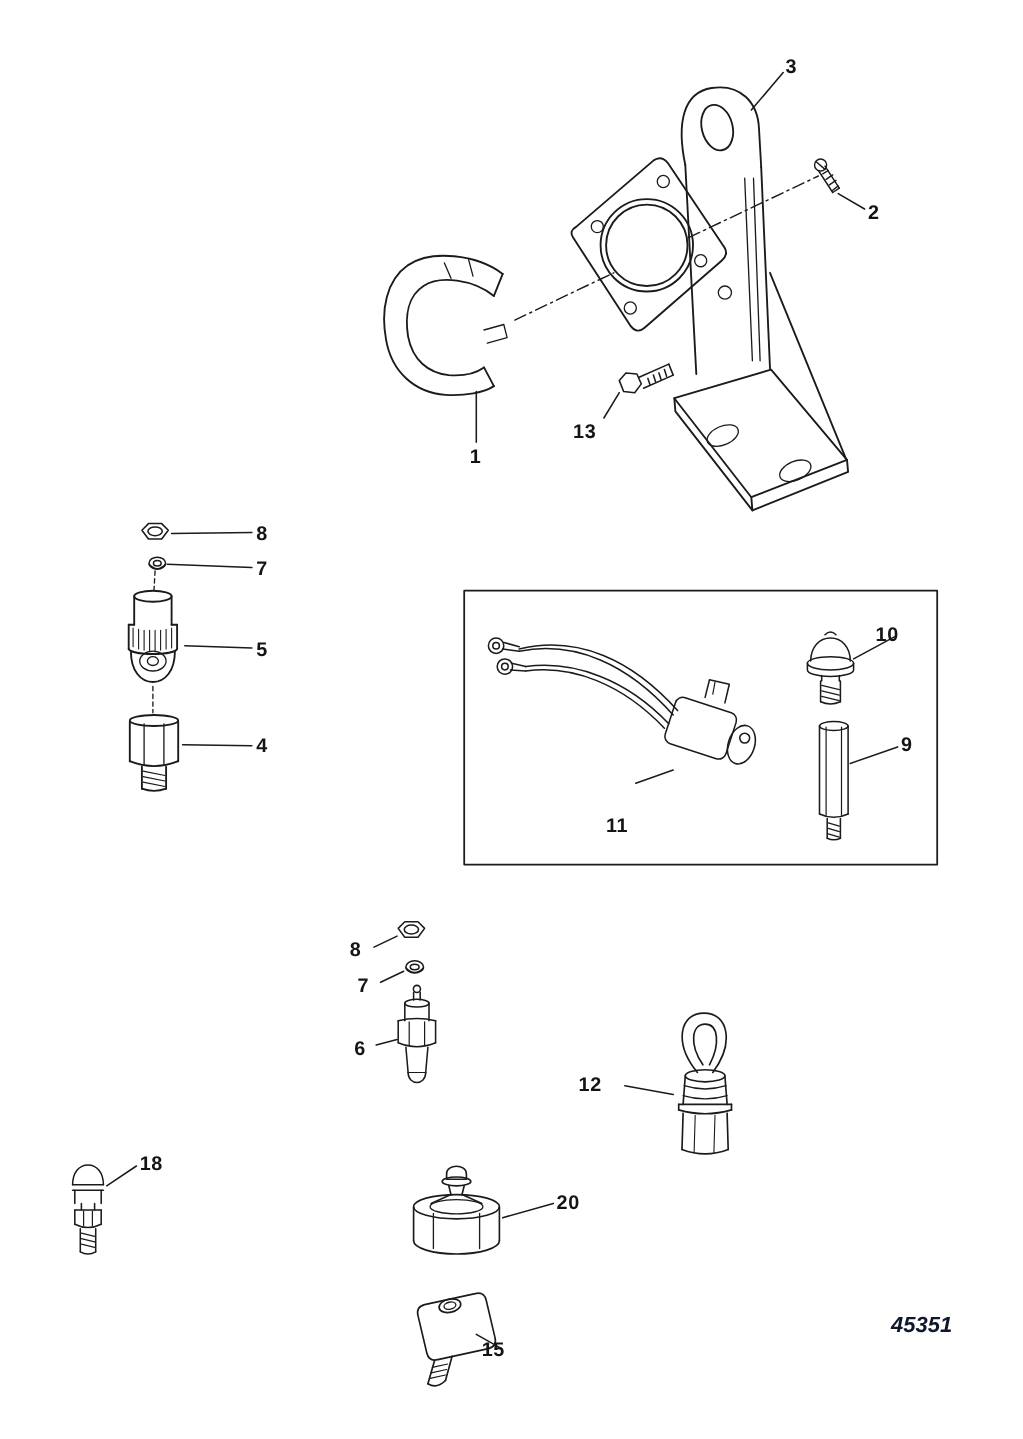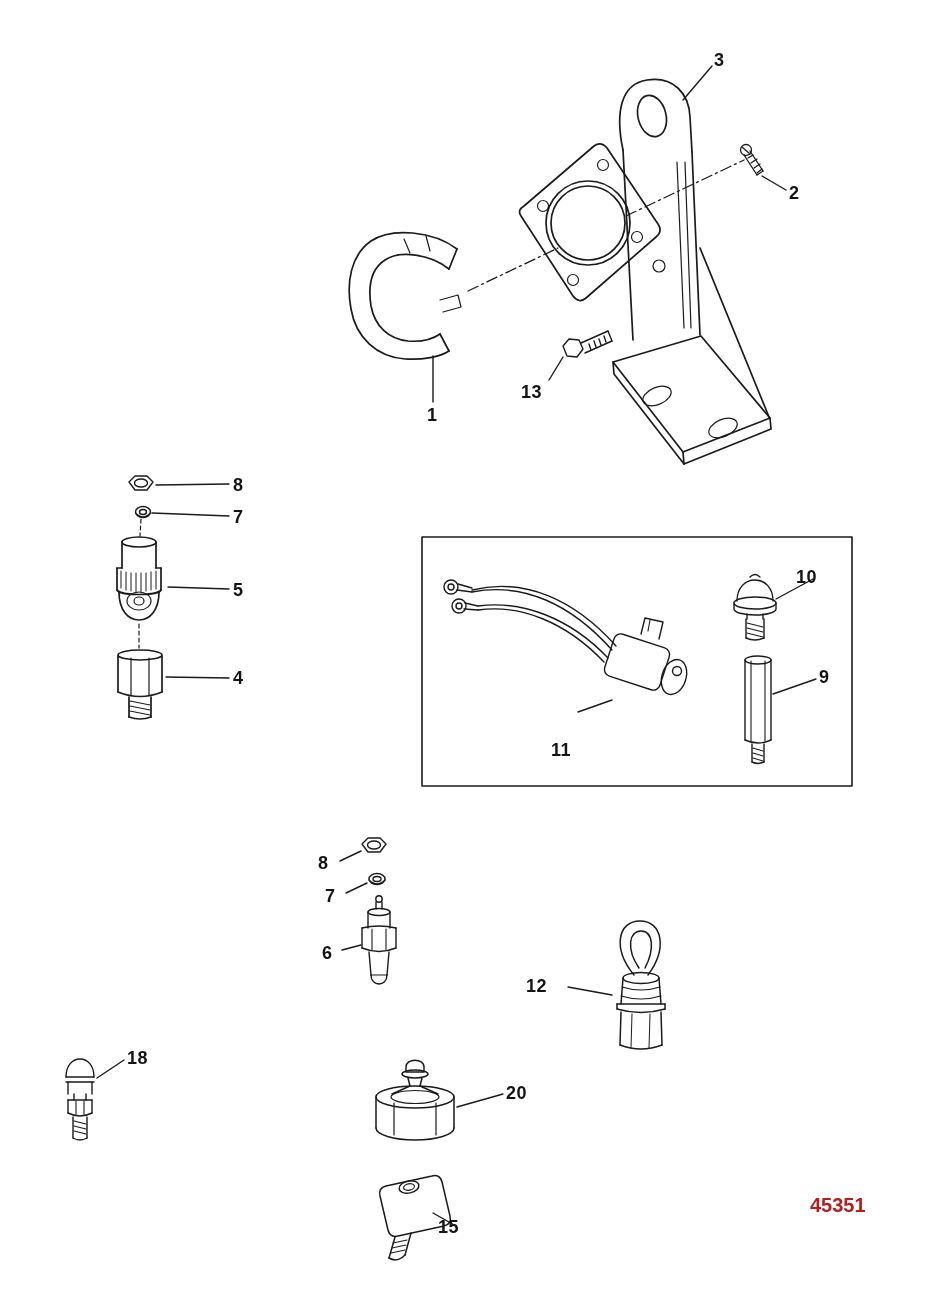--- a/index.html
+++ b/index.html
@@ -16,21 +16,22 @@
     font-weight:bold;
     font-size:18px;
     color:#141414;
     letter-spacing:0.5px;
     user-select:none;
   }
   .figure-number{
     position:absolute;
     font-weight:bold;
     font-size:20px;
-    color:#b91c1c;
+    color:#0f172a;
+    font-style:italic;
   }
 </style>
 </head>
 <body>
 
 <div class="stage">
 
   <svg class="art" width="930" height="1308" viewBox="0 0 930 1308">
     <g stroke="#1b1b1b" fill="none" stroke-width="1.7" stroke-linecap="round" stroke-linejoin="round">
 

